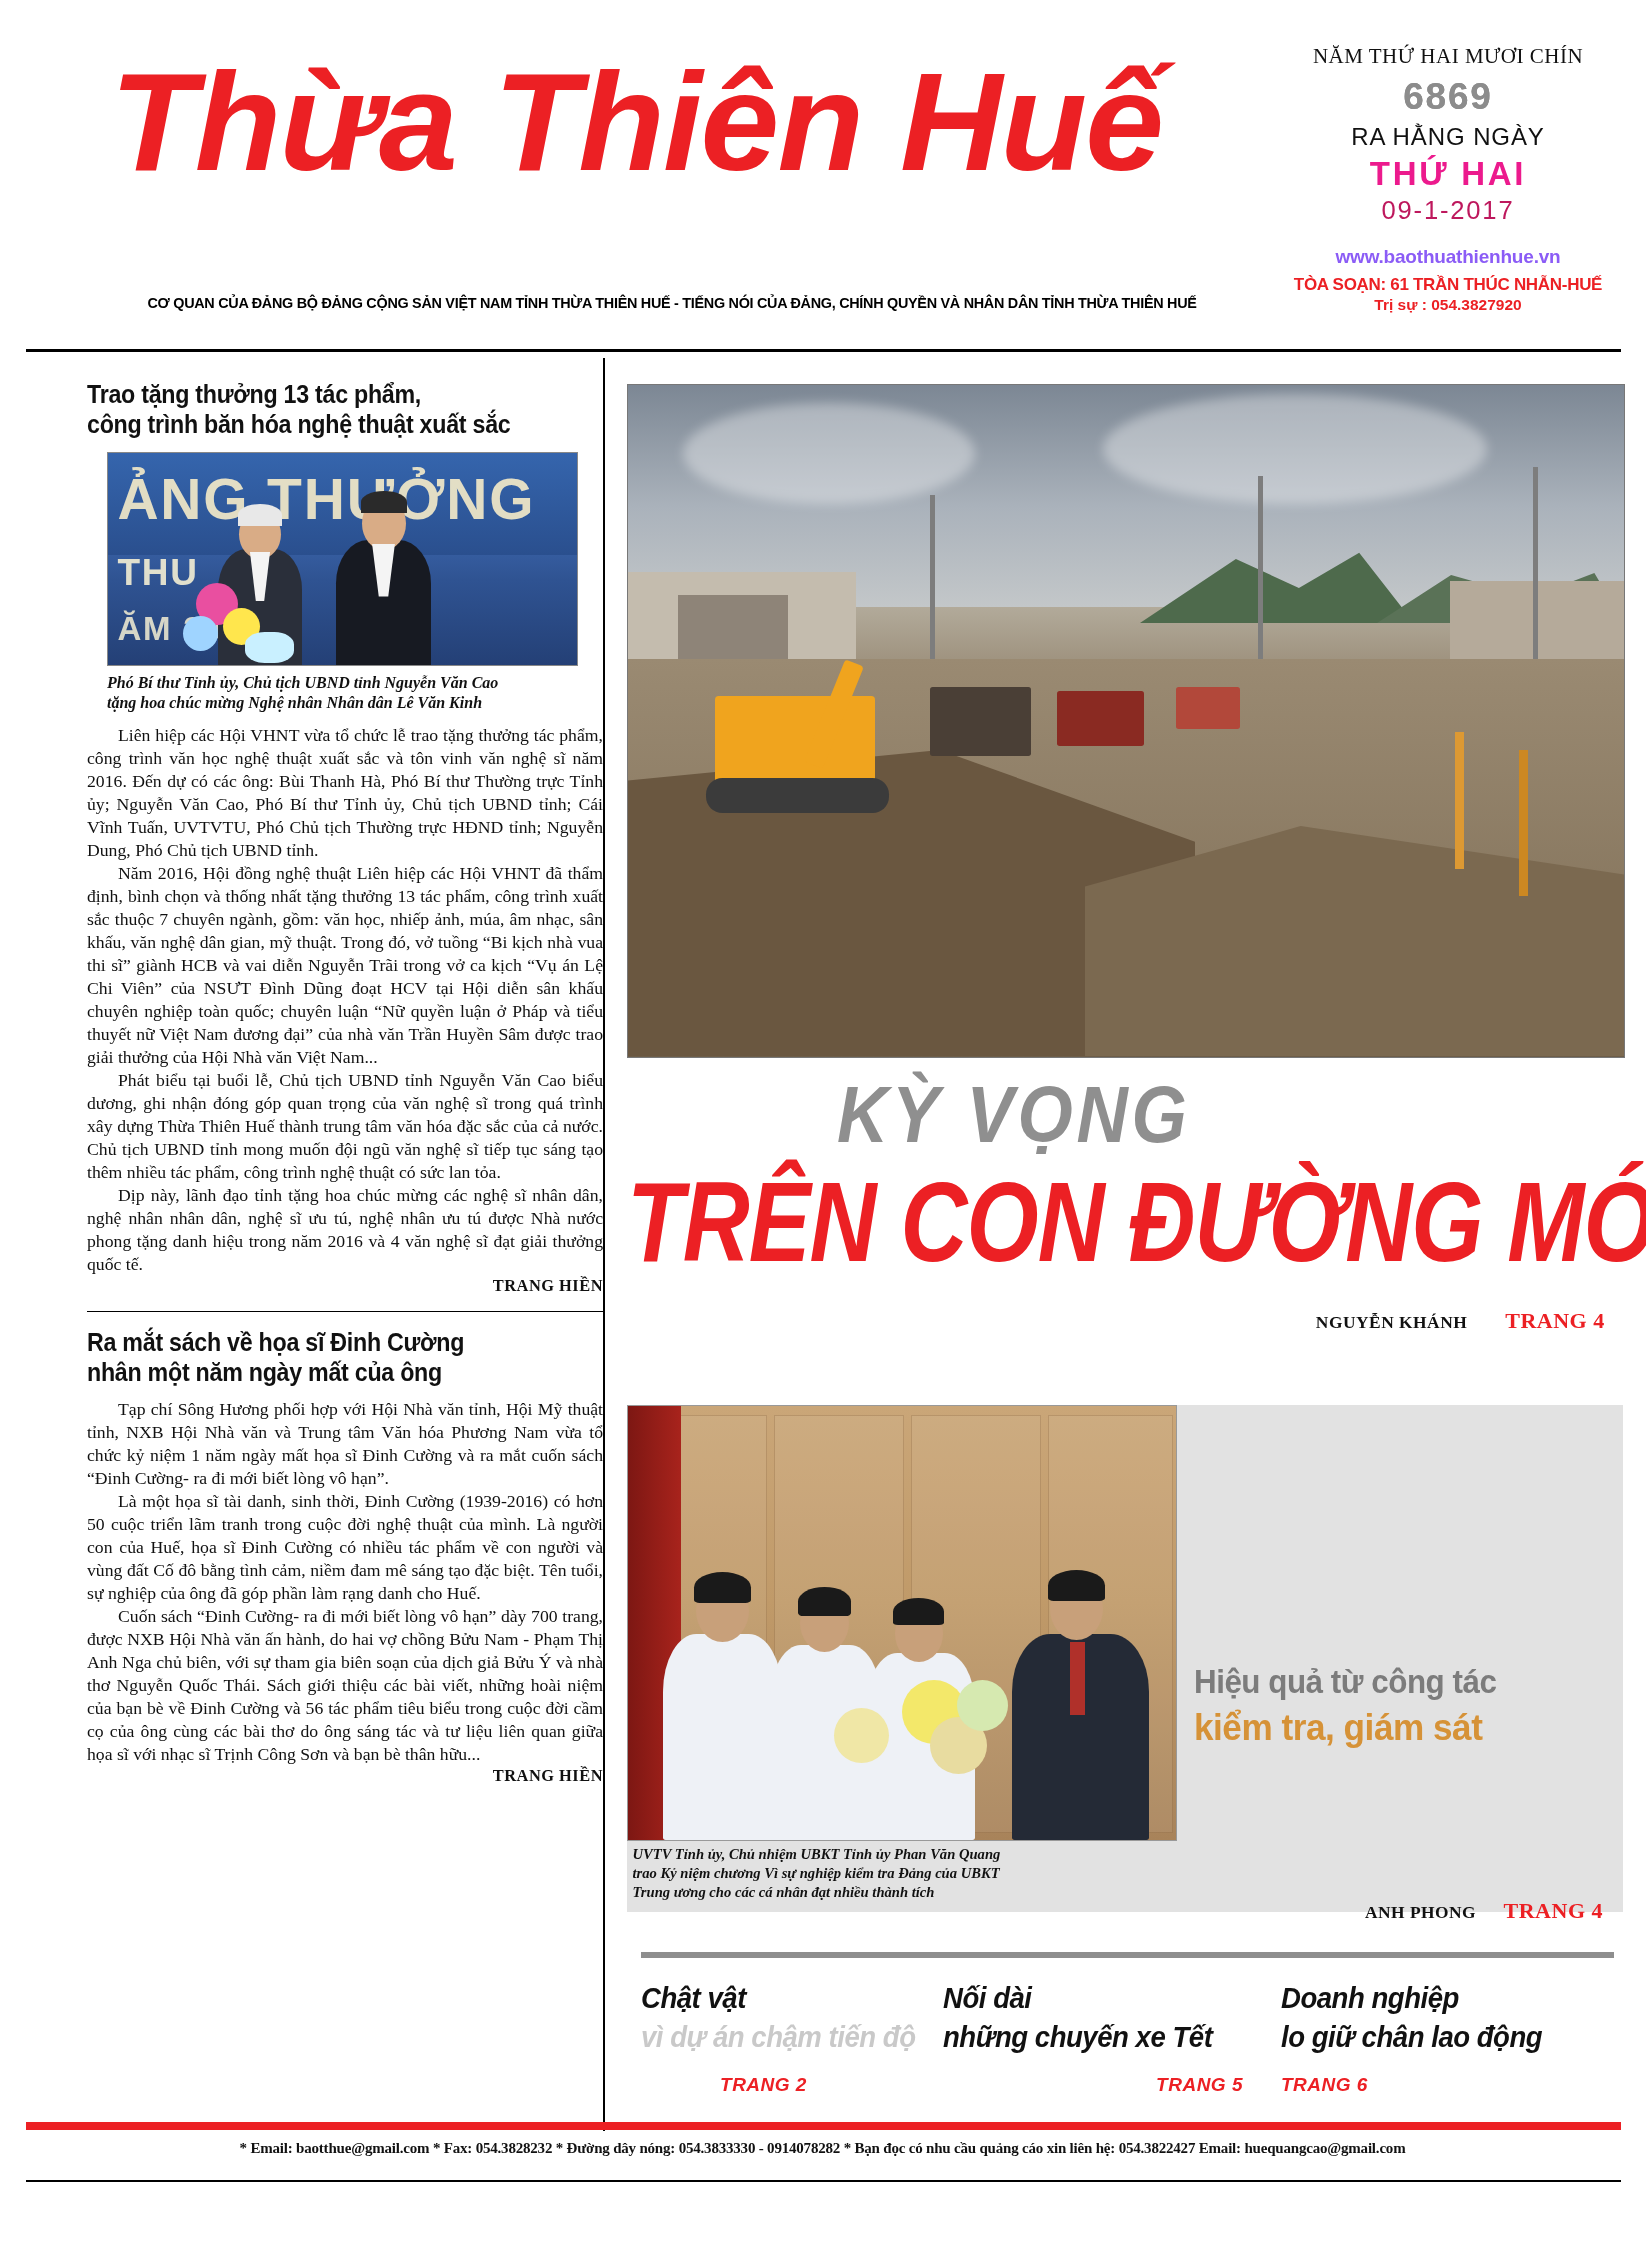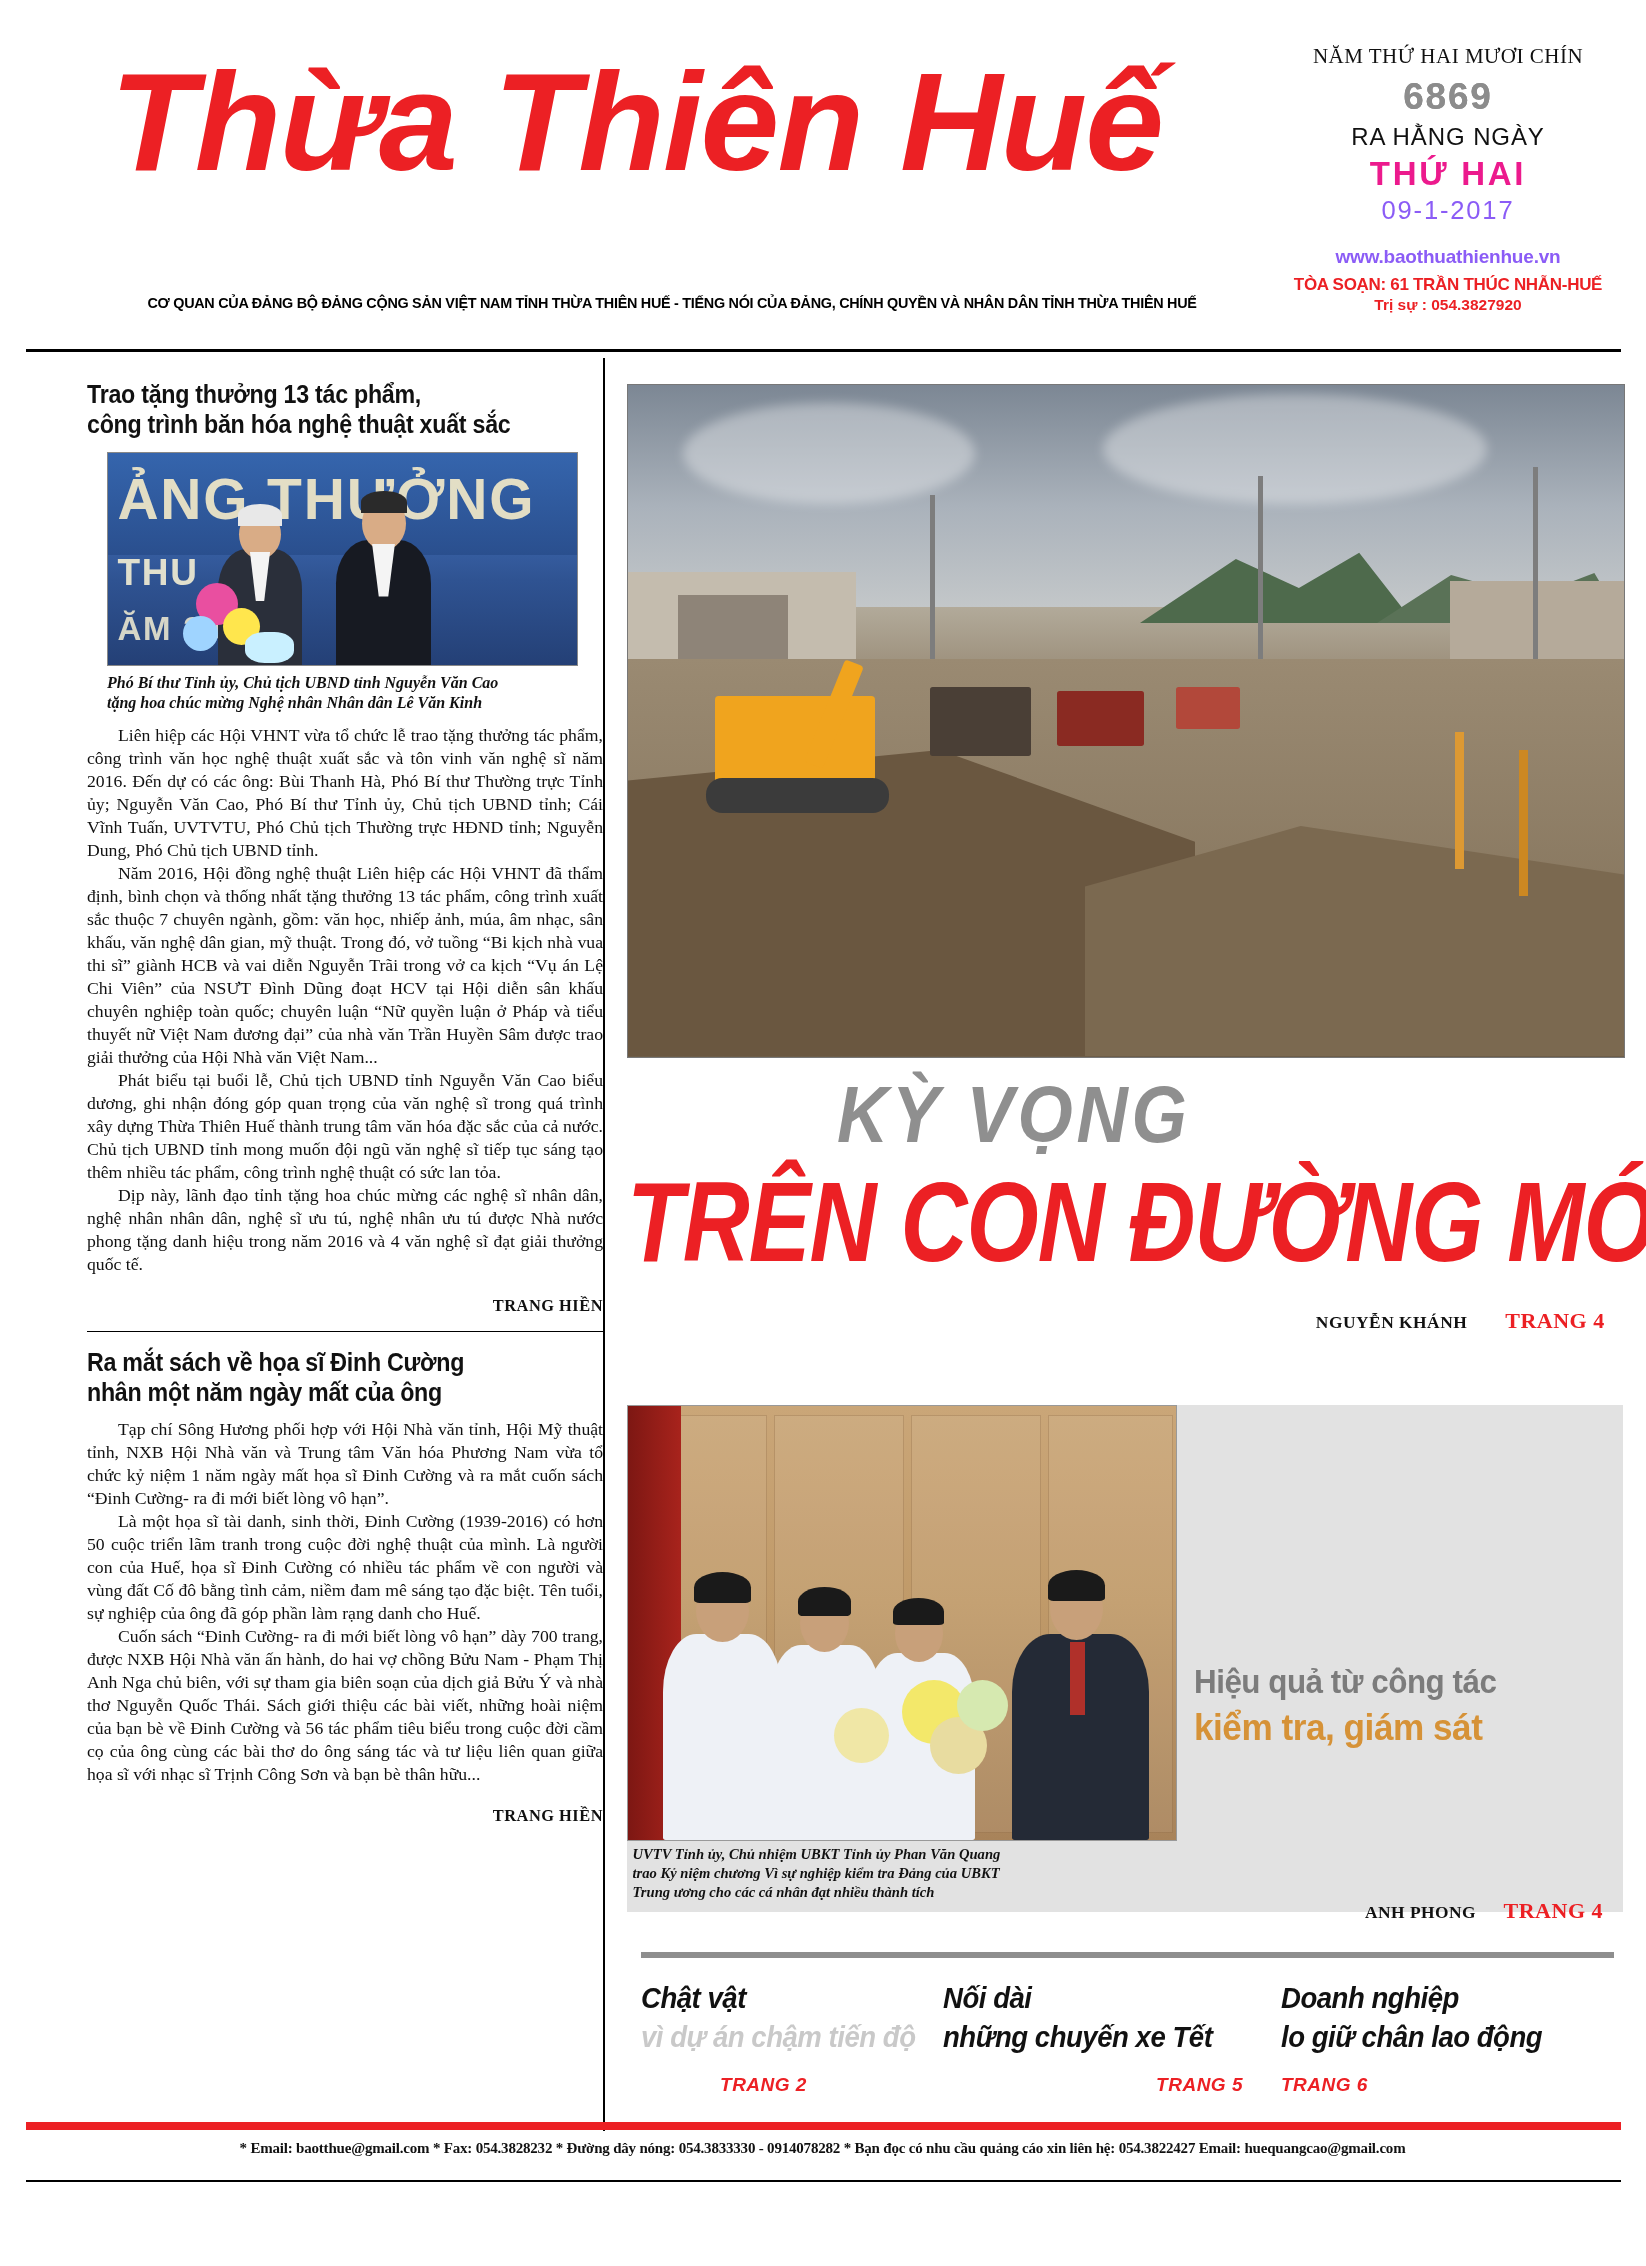--- a/index.html
+++ b/index.html
@@ -22,21 +22,21 @@
     font-family:"Liberation Sans",sans-serif;font-weight:bold;font-size:15px;
     letter-spacing:-0.3px;color:#000;transform:scaleX(0.96);transform-origin:center top;
     white-space:nowrap;
   }
   .mast-info{position:absolute;left:1270px;top:44px;width:356px;text-align:center;}
   .mi-year{font-family:"Liberation Serif",serif;font-size:21px;letter-spacing:0.5px;color:#111;}
   .mi-number{font-family:"Liberation Sans",sans-serif;font-weight:bold;font-size:37px;color:#8c8c8c;letter-spacing:1.8px;margin-top:7.3px;
     text-shadow:0 0 0 #8c8c8c;}
   .mi-daily{font-family:"Liberation Sans",sans-serif;font-size:24px;color:#111;letter-spacing:0.9px;margin-top:4.6px;}
   .mi-weekday{font-family:"Liberation Sans",sans-serif;font-weight:bold;font-size:33px;color:#ec1a8d;letter-spacing:2.7px;margin-top:3.7px;}
-  .mi-date{font-family:"Liberation Sans",sans-serif;font-size:25.6px;color:#8b5cf6;letter-spacing:1.8px;margin-top:3.7px;}
+  .mi-date{font-family:"Liberation Sans",sans-serif;font-size:25.6px;color:#be185d;letter-spacing:1.8px;margin-top:3.7px;}
   .mi-web{font-family:"Liberation Sans",sans-serif;font-weight:bold;font-size:19px;color:#8b5cf6;margin-top:21px;letter-spacing:-0.2px;}
   .mi-office{font-family:"Liberation Sans",sans-serif;font-weight:bold;font-size:17px;color:#ec2024;margin-top:6.4px;letter-spacing:-0.3px;white-space:nowrap;}
   .mi-phone{font-family:"Liberation Sans",sans-serif;font-weight:bold;font-size:15.5px;color:#ec2024;margin-top:0.9px;}
 
   .rule-top{position:absolute;left:25.6px;top:349px;width:1595px;height:2.7px;background:#000;}
   .rule-bot{position:absolute;left:25.6px;top:2122px;width:1595px;height:8.2px;background:#ec2024;}
   .rule-bot2{position:absolute;left:25.6px;top:2180px;width:1595px;height:1.8px;background:#000;}
 
   .vdivide{position:absolute;left:603px;top:358px;width:1.8px;height:1773px;background:#000;}
 
@@ -50,21 +50,21 @@
   .photo{position:relative;overflow:hidden;background:#ccc;}
   .cap-italic{
     font-family:"Liberation Serif",serif;font-style:italic;font-weight:bold;
     font-size:16px;line-height:20px;color:#111;
   }
   .body-text{
     font-family:"Liberation Serif",serif;font-size:17.7px;line-height:23px;
     color:#111;text-align:justify;
   }
   .body-text p{margin:0;text-indent:31px;}
-  .byline{font-family:"Liberation Serif",serif;font-weight:bold;font-size:16.4px;text-align:right;letter-spacing:0.5px;margin-top:20px;}
+  .byline{font-family:"Liberation Serif",serif;font-weight:bold;font-size:16.4px;text-align:right;letter-spacing:0.5px;margin-top:0;}
 
   
   .rightcol{position:absolute;left:627px;top:384px;width:996px;}
   .main-photo{width:996px;height:672px;border:0.9px solid #777;position:relative;overflow:hidden;}
   .cap-right{font-family:"Liberation Serif",serif;font-style:italic;font-weight:bold;font-size:15.5px;text-align:right;margin-top:6.4px;color:#111;}
 
   .big-ky{
     font-family:"Liberation Sans",sans-serif;font-weight:bold;font-style:italic;
     font-size:71px;line-height:73px;color:#8f8f8f;letter-spacing:3.7px;
     margin-left:210px;margin-top:16.4px;transform:scaleY(1.12);transform-origin:left top;

